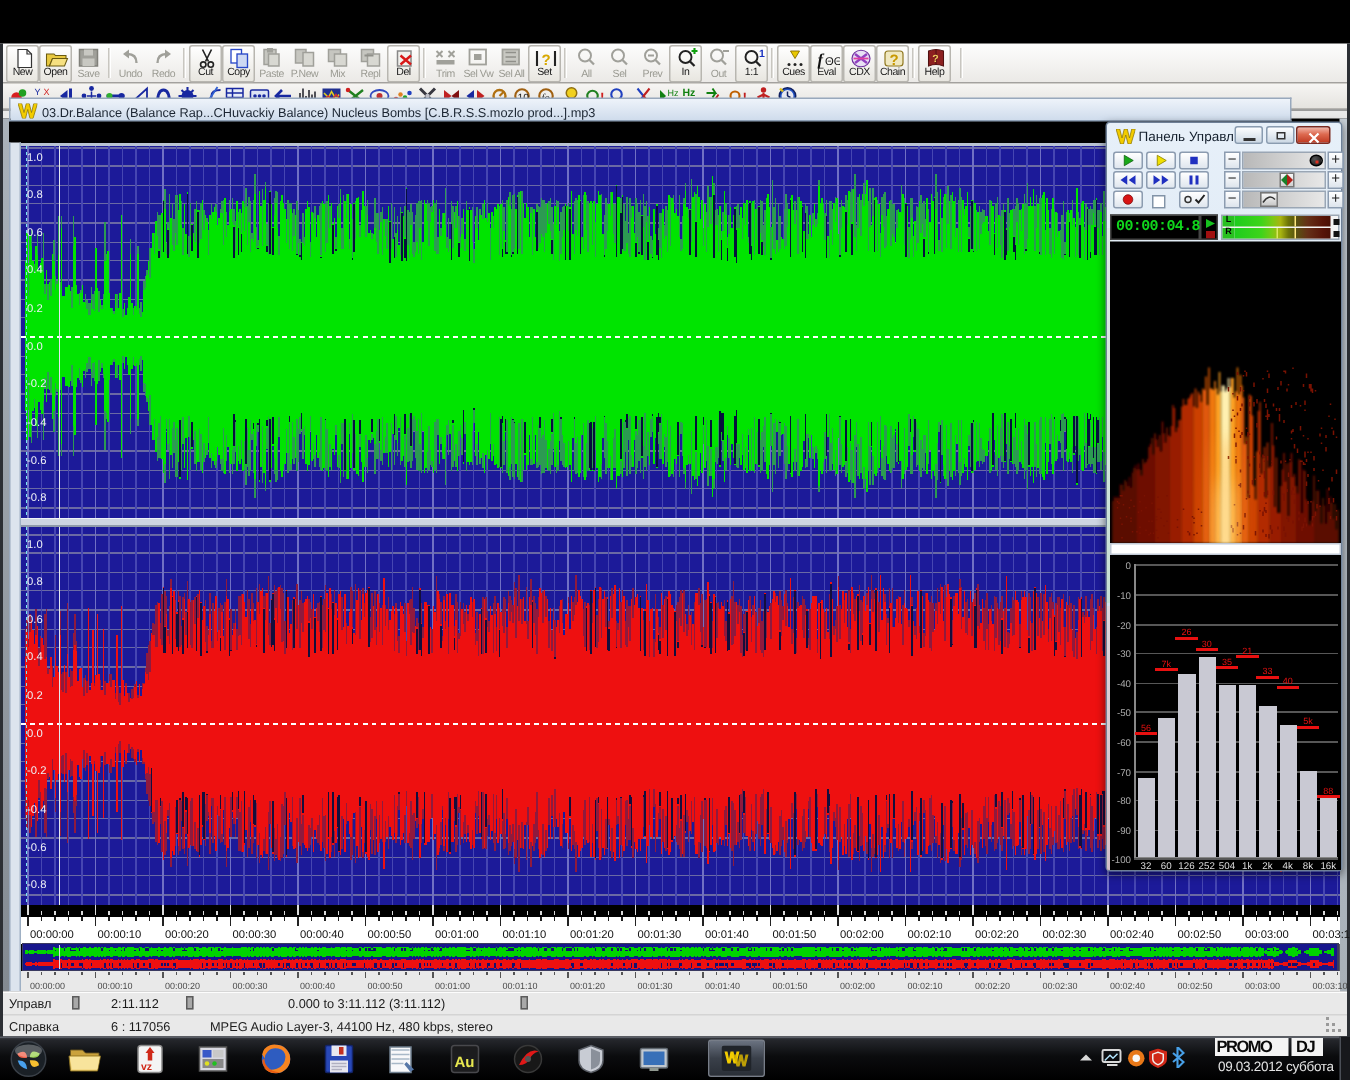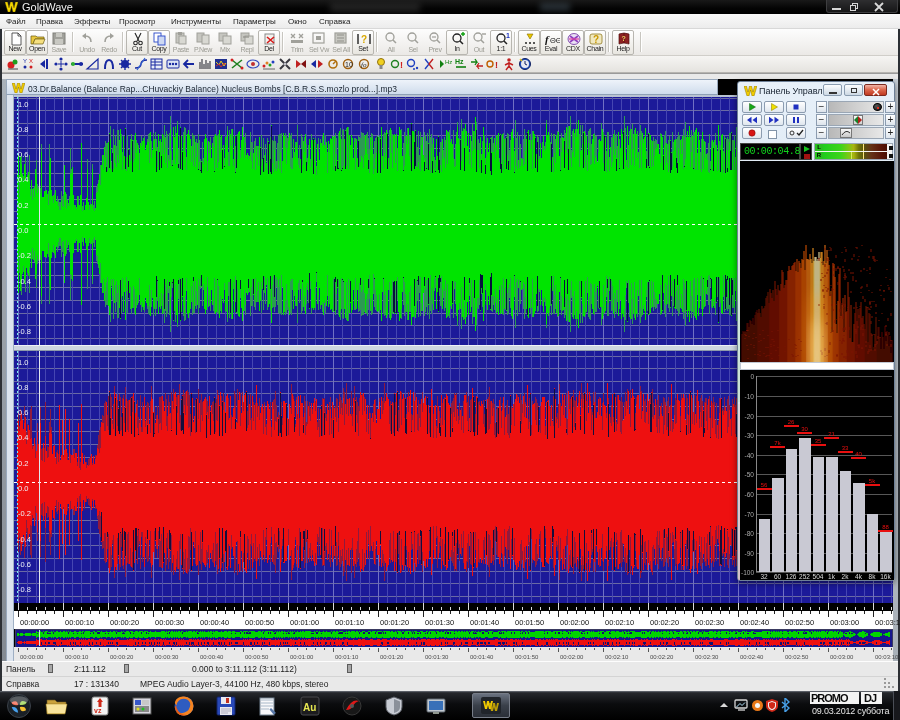--- a/index.html
+++ b/index.html
@@ -17,53 +17,28 @@
 .tbtn.dis .lab{color:#9b9b93}
 .tbtn svg{position:absolute;left:3px;top:1px}
 .tsep{position:absolute;top:3px;width:1px;height:20px;background:#c8c6c0;box-shadow:1px 0 0 #fff}
 #tb2{position:absolute;left:0;top:56px;width:900px;height:17px;background:linear-gradient(180deg,#f6f5f3,#e5e3df);border-bottom:1px solid #b6b4b0}
 .t2{position:absolute;top:0px;width:16px;height:16px}
 #mditop{position:absolute;left:2px;top:73px;width:896px;height:6px;background:#e9e9e9;border-top:1px solid #9a9a9a}
 #frameL{position:absolute;left:0;top:29px;width:2px;height:662px;background:#2c2f34}
 #frameR{position:absolute;left:898px;top:29px;width:2px;height:662px;background:#2c2f34}
 #edgeL{position:absolute;left:2px;top:79px;width:4px;height:582px;background:linear-gradient(180deg,#aab2ba,#838a92)}
 #edgeR{position:absolute;left:893px;top:79px;width:5px;height:582px;background:linear-gradient(180deg,#c8d0d8,#a8b0b8)}
-#childtitle{position:absolute;left:6px;top:79px;width:712px;height:16px;background:linear-gradient(180deg,#eef3fa,#cfdcec);border:1px solid #98a8bc;border-bottom:1px solid #8ea0b6}
+#childtitle{position:absolute;left:6px;top:65px;width:855px;height:16px;background:linear-gradient(180deg,#eef3fa,#cfdcec);border:1px solid #98a8bc;border-bottom:1px solid #8ea0b6}
 #childtitle .t{position:absolute;left:21px;top:3.5px;font-size:8.5px;color:#1b2532;white-space:nowrap}
 #childL{position:absolute;left:6px;top:95px;width:8px;height:566px;background:#dce4ee;border-left:1px solid #98a8bc;border-right:1px solid #9fb0c4}
 #statusbars{position:absolute;left:2px;top:661px;width:896px;height:30px;background:#e9e9e9;font-size:8.5px;color:#1c1c1c}
 #taskbar{position:absolute;left:0;top:691px;width:900px;height:29px;background:linear-gradient(180deg,#43464c 0,#24262b 8%,#0b0c0e 45%,#000 100%)}
 .smalldark{position:absolute;width:5px;height:9px;top:3px;background:#a8a8a8;border:1px solid #5c5c5c}
 </style></head><body>
 <div id="root">
-<div id="titlebar">
- <svg class="wicon" style="left:5px;top:2px" viewBox="0 0 13 10">
-        <path d="M0 0 L3 10 L5 10 L6.5 4 L8 10 L10 10 L13 0 L10.5 0 L9 6 L7.5 0 L5.5 0 L4 6 L2.5 0 Z" fill="#f6d800" stroke="#8a7400" stroke-width="0.4"></path>
-      </svg>
- <span class="t">GoldWave</span>
- <div class="abs" style="left:330px;top:3px;width:90px;height:9px;background:#3a3a3a;filter:blur(3px);opacity:.55"></div>
- <div class="abs" style="left:540px;top:3px;width:30px;height:8px;background:#4a5a66;filter:blur(3px);opacity:.5"></div>
- <div class="abs" style="left:826px;top:0;width:72px;height:13px;border:1px solid #3e3e40;border-top:none;border-radius:0 0 3px 3px;background:linear-gradient(180deg,#2e2e30,#161617)"></div>
- <div class="abs" style="left:832px;top:8px;width:9px;height:2px;background:#d6d6d6"></div>
- <div class="abs" style="left:852px;top:3px;width:6px;height:6px;border:1px solid #d6d6d6"></div>
- <div class="abs" style="left:850px;top:5px;width:6px;height:6px;border:1px solid #d6d6d6;background:#222"></div>
- <svg class="abs" style="left:874px;top:2px" width="10" height="10" viewBox="0 0 10 10">
-        <path d="M1 1 L9 9 M9 1 L1 9" stroke="#d9d9d9" stroke-width="1.8"></path>
-      </svg>
-</div>
-<div id="menubar">
-      <span style="left:6px">Файл</span>
-      <span style="left:36px">Правка</span>
-      <span style="left:74px">Эффекты</span>
-      <span style="left:119px">Просмотр</span>
-      <span style="left:171px">Инструменты</span>
-      <span style="left:233px">Параметры</span>
-      <span style="left:288px">Окно</span>
-      <span style="left:319px">Справка</span>
-    </div>
 <div id="tb1">
       <div class="tbtn en" style="left:4px">
         <svg width="16" height="14" viewBox="0 0 16 14">
           <path d="M4 1h6l3 3v9H4z" fill="#fff" stroke="#333" stroke-width="0.8"></path>
           <path d="M10 1v3h3" fill="none" stroke="#333" stroke-width="0.8"></path>
         </svg>
         <div class="lab">New</div>
       </div>
       <div class="tbtn en" style="left:26px">
         <svg width="16" height="14" viewBox="0 0 16 14">
@@ -598,21 +573,21 @@
       <div class="abs" style="left:78px;top:45px;width:11px;height:12px;border:1px solid #8c9cb0;background:linear-gradient(180deg,#fff,#dde4ec);font-size:10px;line-height:10px;text-align:center;color:#222">−</div>
       <div class="abs" style="left:90px;top:45px;width:56px;height:12px;border:1px solid #9aa6b4;background:linear-gradient(90deg,#b8b8b8,#e8e8e8)">
         <div class="abs" style="left:11px;top:0px;width:12px;height:10px;background:linear-gradient(180deg,#f8f8f8,#c8c8c8);border:1px solid #777">
           <svg width="10" height="8" style="position:absolute;left:0;top:0" viewBox="0 0 10 8">
             <path d="M1 6 Q5 0 9 4" fill="none" stroke="#333"></path>
           </svg>
         </div>
       </div>
       <div class="abs" style="left:147px;top:45px;width:11px;height:12px;border:1px solid #8c9cb0;background:linear-gradient(180deg,#fff,#dde4ec);font-size:10px;line-height:10px;text-align:center;color:#222">+</div>
       <div class="abs" style="left:2px;top:61px;width:60px;height:17px;background:#000;border:1px solid #444">
-        <span style="position:absolute;left:3px;top:2px;font-family:'Liberation Mono',monospace;font-size:10px;font-weight:normal;color:#10d61c;letter-spacing:-0.4px">00:00:04.8</span>
+        <span style="position:absolute;left:3px;top:2px;font-family:'Liberation Mono',monospace;font-size:10px;font-weight:bold;color:#10d61c;letter-spacing:-0.4px">00:00:04.8</span>
       </div>
       <div class="abs" style="left:62px;top:61px;width:12px;height:17px;background:#000;border:1px solid #444">
         <svg class="abs" style="left:2px;top:2px" width="8" height="13" viewBox="0 0 8 13">
           <path d="M1 0 L7 3 L1 6z" fill="#16c01e"></path>
           <rect x="1" y="8" width="6" height="5" fill="#a01010"></rect>
         </svg>
       </div>
       <div class="abs" style="left:76px;top:61px;width:79px;height:17px;background:#f4f4f4;border:1px solid #9aa6b4">
         <div class="abs" style="left:0;top:0;width:8px;height:7px;background:#28c020;color:#000;font-size:6px;font-weight:bold;text-align:center;line-height:7px">L</div>
         <div class="abs" style="left:0;top:8px;width:8px;height:7px;background:#28c020;color:#000;font-size:6px;font-weight:bold;text-align:center;line-height:7px">R</div>
@@ -720,28 +695,28 @@
           <text x="132.0" y="209" font-size="6.5" fill="#ddd" text-anchor="middle">8k</text>
           <rect x="140.0" y="161.3" width="11.5" height="40.2" fill="#c9c9d3"></rect>
           <path stroke="#e81010" stroke-width="2" d="M138.0 161.3H153.0"></path>
           <text x="145.5" y="159.3" font-size="6" fill="#e81010" text-anchor="middle">88</text>
           <text x="145.5" y="209" font-size="6.5" fill="#ddd" text-anchor="middle">16k</text>
         </svg></div>
     </div>
 <div id="statusbars">
       <div class="abs" style="left:0;top:0;width:896px;height:1px;background:#fdfdfd"></div>
       <div class="abs" style="left:0;top:15px;width:896px;height:1px;background:#d4d4d4"></div>
-      <span class="abs" style="left:4px;top:3px">Панель</span>
+      <span class="abs" style="left:4px;top:3px">Управл</span>
       <div class="smalldark" style="left:46px"></div>
       <span class="abs" style="left:72px;top:3px">2:11.112</span>
       <div class="smalldark" style="left:122px"></div>
       <span class="abs" style="left:190px;top:3px">0.000 to 3:11.112 (3:11.112)</span>
       <div class="smalldark" style="left:345px"></div>
       <span class="abs" style="left:4px;top:18px">Справка</span>
-      <span class="abs" style="left:72px;top:18px">17 : 131340</span>
+      <span class="abs" style="left:72px;top:18px">6 : 117056</span>
       <span class="abs" style="left:138px;top:18px">MPEG Audio Layer-3, 44100 Hz, 480 kbps, stereo</span>
       <svg class="abs" style="left:880px;top:17px" width="14" height="12" viewBox="0 0 14 12">
         <rect x="10" y="8" width="2" height="2" fill="#9a9a9a"></rect>
         <rect x="6" y="8" width="2" height="2" fill="#9a9a9a"></rect>
         <rect x="6" y="4" width="2" height="2" fill="#9a9a9a"></rect>
         <rect x="2" y="8" width="2" height="2" fill="#9a9a9a"></rect>
         <rect x="2" y="4" width="2" height="2" fill="#9a9a9a"></rect>
         <rect x="2" y="0" width="2" height="2" fill="#9a9a9a"></rect>
       </svg>
     </div>

